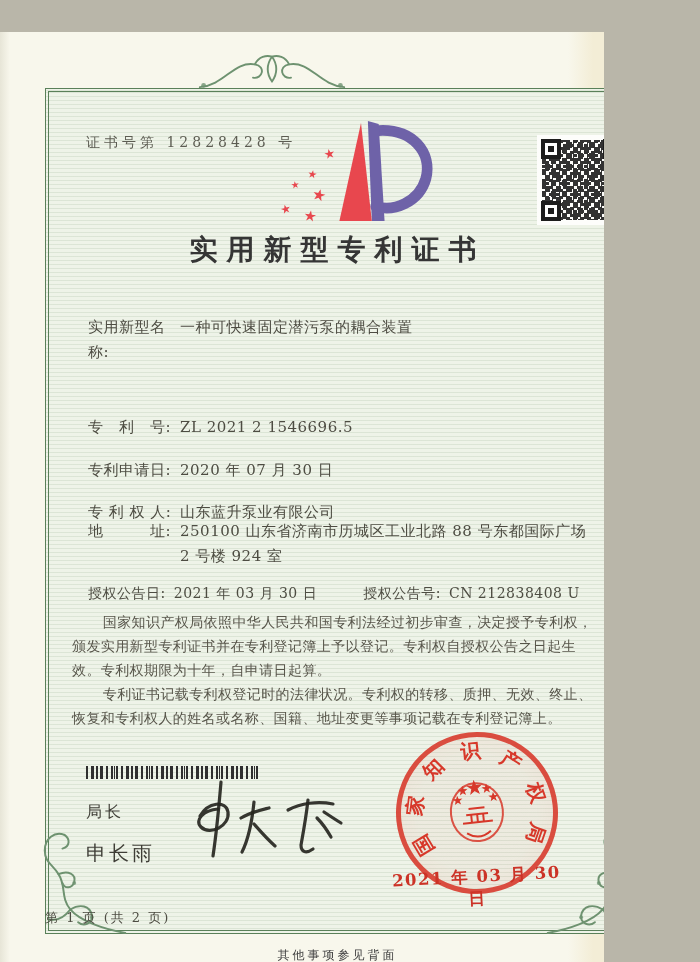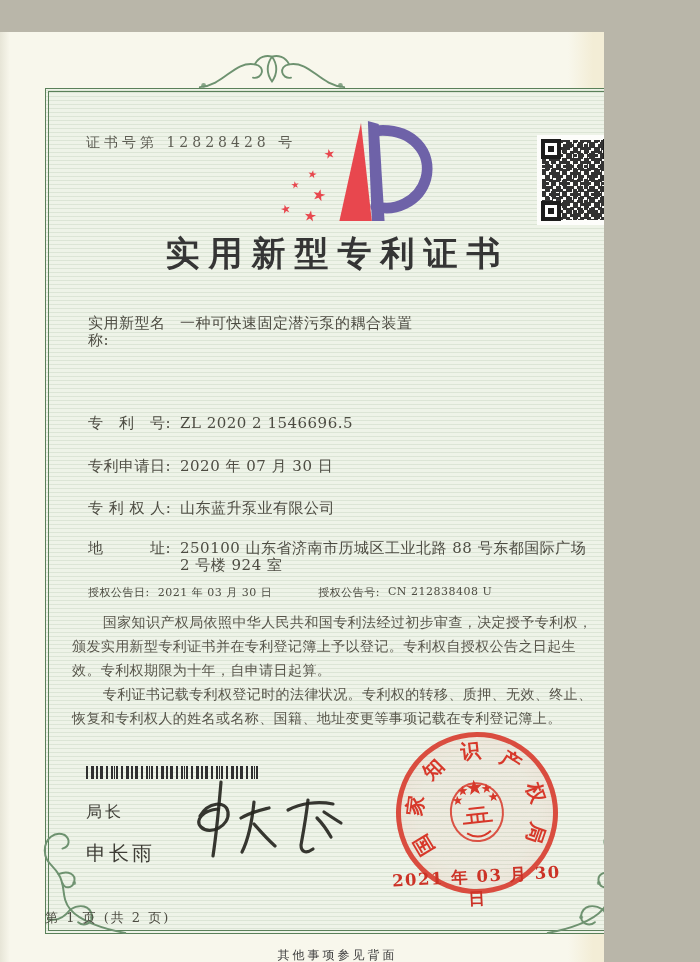--- a/index.html
+++ b/index.html
@@ -52,30 +52,30 @@
     background-position:0 0, 3px 2px;
     opacity:.9;
   }
   .finder{position:absolute;width:20px;height:20px;background:#fff;
     border:4px solid #1d1d1d;box-sizing:border-box;}
   .finder::before{content:"";position:absolute;left:3px;top:3px;width:6px;height:6px;background:#1d1d1d;}
   .finder.tl{left:4px;top:4px;} .finder.tr{right:4px;top:4px;} .finder.bl{left:4px;bottom:4px;}
 
   .title{
     position:absolute;left:45px;width:585px;top:199px;text-align:center;
-    font-size:34px;font-weight:600;letter-spacing:9px;color:#353535;
+    font-size:28px;font-weight:600;letter-spacing:9px;color:#353535;
   }
 
   .row{position:absolute;left:88px;width:505px;display:flex;
-    font-size:15px;color:#4d4c42;letter-spacing:.5px;line-height:17px;}
+    font-size:15px;color:#4d4c42;letter-spacing:.5px;line-height:25px;}
   .row .lbl{width:92px;flex:0 0 92px;}
   .row .val{flex:1;}
   .row.addr .val{max-width:437px;}
   .grant{position:absolute;left:88px;top:553px;display:flex;
-    font-size:11px;color:#4d4c42;letter-spacing:.5px;text-align:center;}
+    font-size:14px;color:#4d4c42;letter-spacing:.5px;text-align:center;}
   .grant .pair{display:flex;}
   .grant .pair .lbl{margin-right:8px;}
   .grant .pair + .pair{margin-left:46px;}
 
   .paras{position:absolute;left:72px;top:578px;width:522px;
     font-size:14px;line-height:24px;color:#57554a;letter-spacing:.4px;}
   .paras p{margin:0;text-indent:2.2em;}
 
   .barcode{
     position:absolute;left:86px;top:734px;width:174px;height:13px;
@@ -185,31 +185,31 @@
   </div>
 
   <div class="title">实用新型专利证书</div>
 
   <div class="row" style="top:283px">
     <span class="lbl">实用新型名称:</span>
     <span class="val">一种可快速固定潜污泵的耦合装置</span>
   </div>
   <div class="row" style="top:383px">
     <span class="lbl">专　利　号:</span>
-    <span class="val">ZL 2020 2 1546696.5</span>
+    <span class="val">ZL 2021 2 1546696.5</span>
   </div>
   <div class="row" style="top:426px">
     <span class="lbl">专利申请日:</span>
     <span class="val">2020 年 07 月 30 日</span>
   </div>
   <div class="row" style="top:468px">
     <span class="lbl">专 利 权 人:</span>
     <span class="val">山东蓝升泵业有限公司</span>
   </div>
-  <div class="row addr" style="top:508px">
+  <div class="row addr" style="top:487px">
     <span class="lbl">地　　　址:</span>
     <span class="val">250100 山东省济南市历城区工业北路 88 号东都国际广场 2 号楼 924 室</span>
   </div>
 
   <div class="grant">
     <span class="pair">
       <span class="lbl">授权公告日:</span>
       <span>2021 年 03 月 30 日</span>
     </span>
     <span class="pair">

